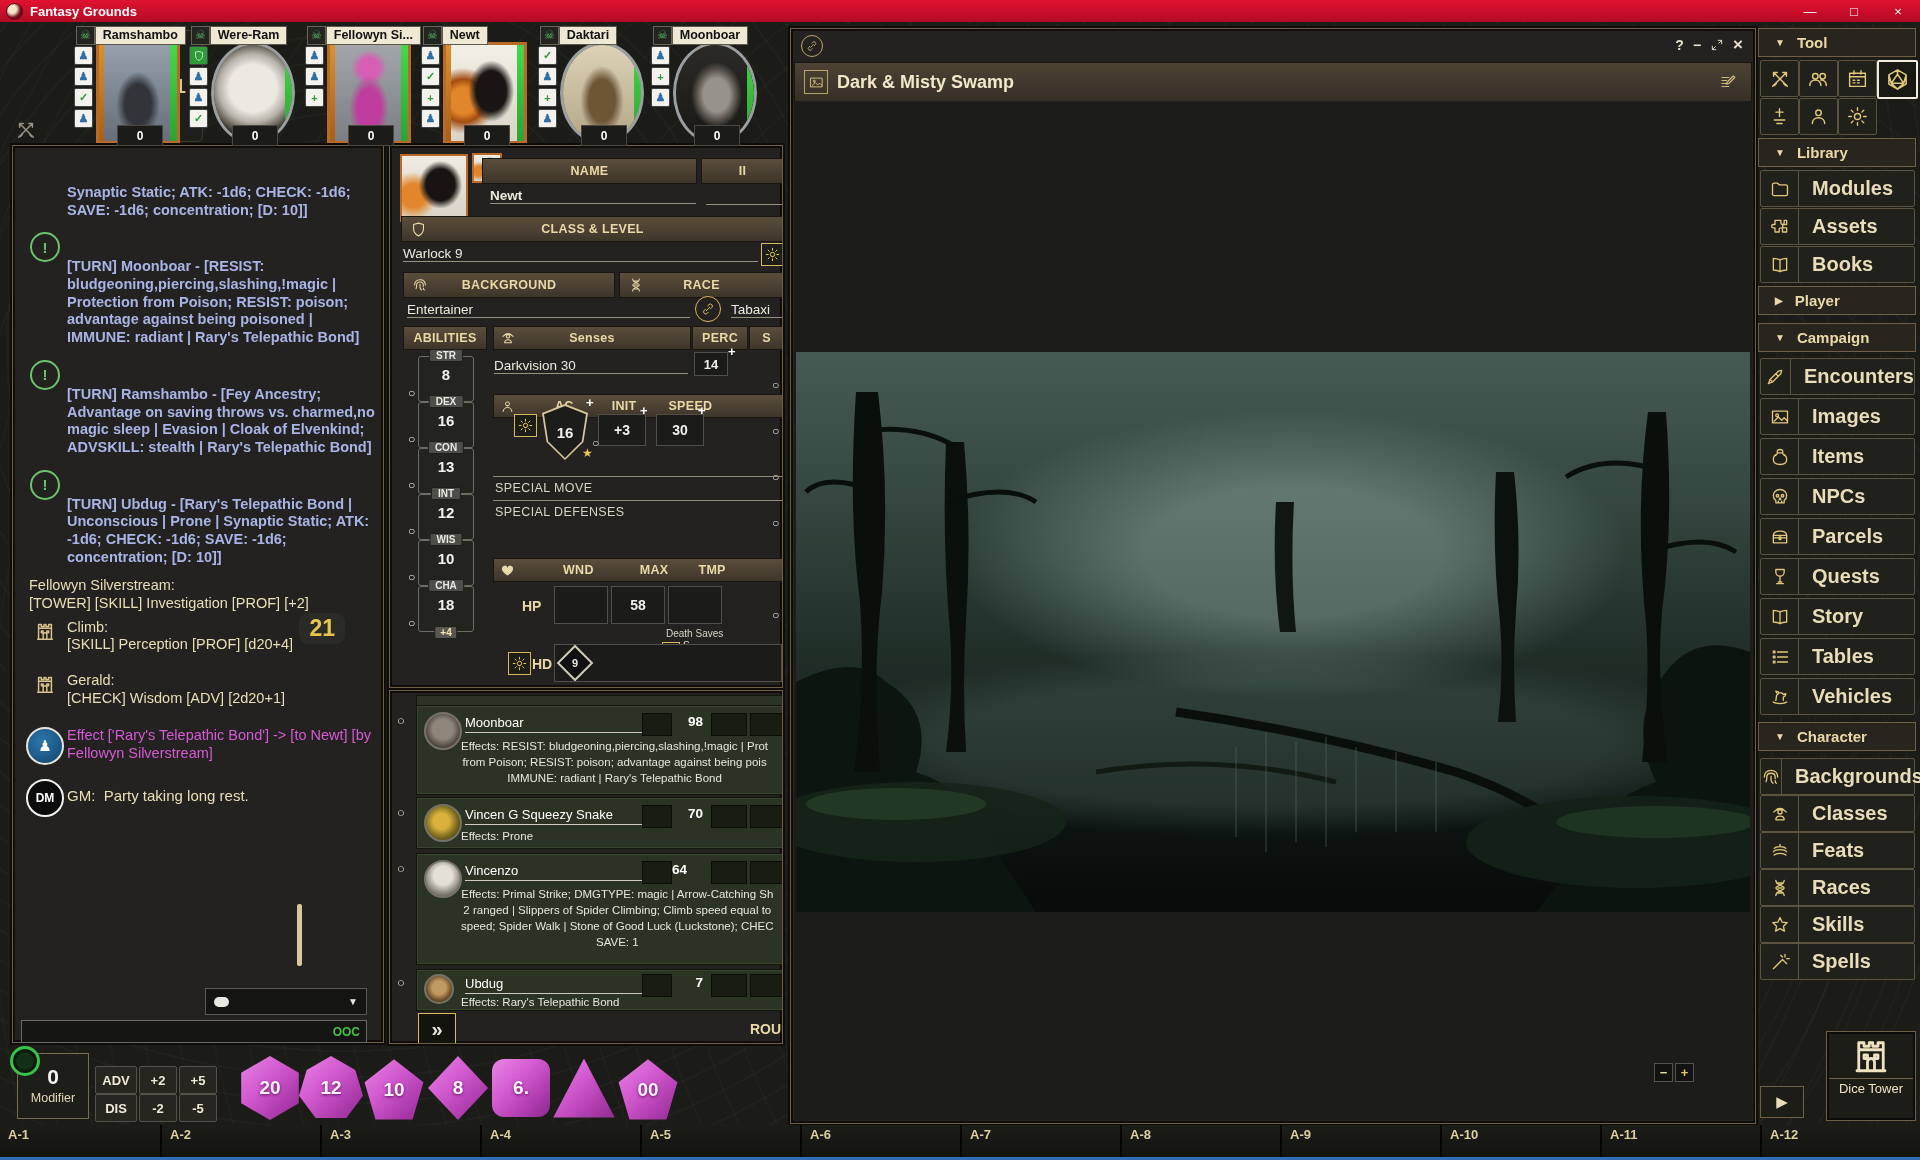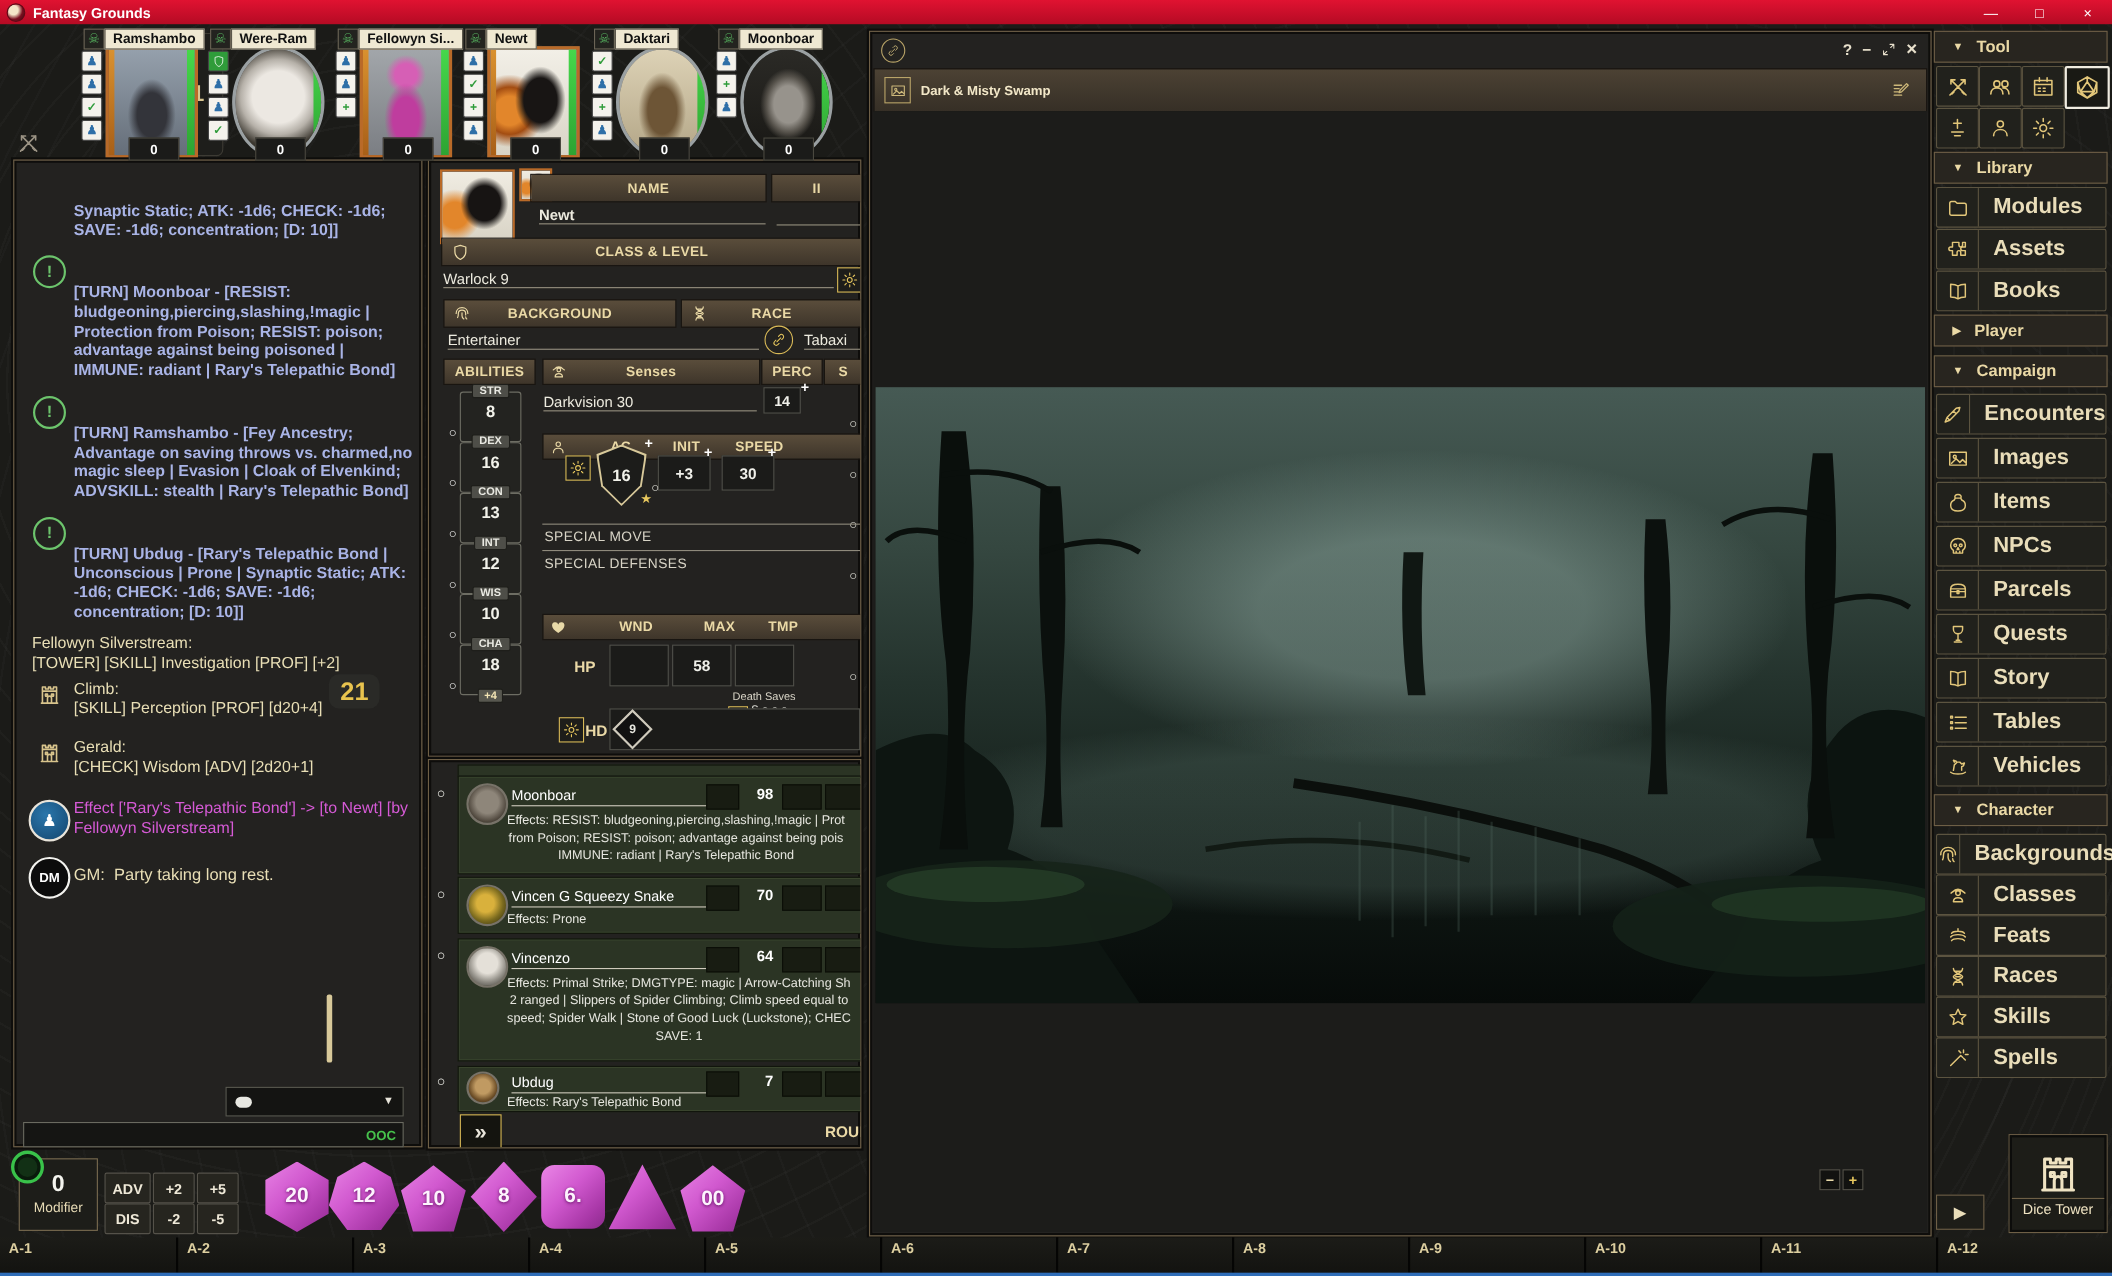--- a/index.html
+++ b/index.html
@@ -111,42 +111,42 @@
   .port-snake{background:radial-gradient(circle at 45% 45%,#d9b13c 0 30%,#7a6a1e 60%,#23200c 100%);}
   .port-vincenzo{background:radial-gradient(circle at 50% 40%,#e4e0d8 0 35%,#8d8a82 65%,#33312c 100%);}
   .port-ubdug{background:radial-gradient(circle at 50% 45%,#c09a62 0 35%,#6e4f28 65%,#241a0e 100%);}
   .advbtn{position:absolute;left:28px;top:322px;width:36px;height:31px;border:1px solid #d8b957;background:#14140f;
           color:#e8e4da;font-size:20px;font-weight:bold;display:flex;align-items:center;justify-content:center;}
   
   .iwtitle{position:absolute;left:0;top:0;right:0;height:32px;display:flex;align-items:center;}
   .iwctl{margin-left:auto;display:flex;gap:9px;padding-right:12px;color:#e8e0cc;font-weight:bold;font-size:14px;align-items:center;}
   .iwhdr{position:absolute;left:3px;top:33px;right:3px;height:38px;background:linear-gradient(#4c4234,#362f26);
          border:1px solid #191510;display:flex;align-items:center;}
-  .iwhdr .ttl{color:#f2e7c8;font-size:12px;font-weight:bold;margin-left:10px;}
+  .iwhdr .ttl{color:#f2e7c8;font-size:18px;font-weight:bold;margin-left:10px;}
   .canvas{position:absolute;left:3px;top:72px;right:3px;bottom:3px;background:#1c1c1a;}
   .swamp{position:absolute;left:2px;top:251px;width:954px;height:560px;overflow:hidden;
     background:
       radial-gradient(ellipse 52% 38% at 52% 36%, rgba(168,196,188,0.38) 0 30%, transparent 68%),
       radial-gradient(ellipse 70% 22% at 50% 70%, rgba(110,140,130,0.22) 0 50%, transparent 75%),
       linear-gradient(180deg,#465a54 0%,#354740 26%,#24332d 48%,#18231e 68%,#0c1310 86%,#070b09 100%);}
   .zoomctl{position:absolute;width:17px;height:17px;background:#121210;border:1px solid #55534a;color:#e8d9a8;
            font-size:13px;font-weight:bold;display:flex;align-items:center;justify-content:center;}
   
   .shdr{position:absolute;left:1758px;width:156px;height:27px;background:#28251f;border:1px solid #6e5f46;
         display:flex;align-items:center;color:#ead9a6;font-weight:bold;font-size:15px;}
   .shdr .ar{font-size:10px;margin:0 12px 0 16px;}
   .sbtn{position:absolute;left:1760px;width:153px;height:35px;background:#21211c;border:1px solid #5c5440;
         display:flex;align-items:center;border-radius:2px;}
   .sbtn .icb{width:37px;align-self:stretch;border-right:1px solid #5c5440;display:flex;align-items:center;justify-content:center;}
   .sbtn .lb{padding-left:13px;color:#e9ddb9;font-weight:bold;font-size:20px;}
   .tbtn{position:absolute;width:37px;height:35px;background:#21211c;border:1px solid #5c5440;border-radius:2px;
         display:flex;align-items:center;justify-content:center;}
   .tbtn.active{border:2px solid #f0ece0;background:#191914;}
   .dtower{position: absolute;left:1827px;top:1032px;width:84px;height:84px;background:#1d1d18;border:2px solid #0c0c0a;
-          box-shadow:0 0 0 1px #6e5f46;display:flex;flex-direction:column;align-items:center;justify-content:center;}
+          box-shadow:0 0 0 1px #6e5f46;display:flex;flex-direction:column;align-items:center;}
   .dtower .lb{color:#efe3c2;font-size:13px;margin-top:2px;border-top:1px solid #6e5f46;width:100%;text-align:center;padding-top:2px;}
   .playbtn{position:absolute;left:1760px;top:1086px;width:42px;height:30px;background:#1d1d18;border:1px solid #6e5f46;
            color:#e9ddb9;font-size:15px;display:flex;align-items:center;justify-content:center;}
   
   .modbox{position:absolute;left:17px;top:1053px;width:70px;height:64px;background:#1d1d19;border:1px solid #7a6c50;
           display:flex;flex-direction:column;align-items:center;justify-content:center;}
   .modbox .v{color:#f4f4ee;font-size:21px;font-weight:bold;line-height:20px;}
   .modbox .l{color:#e5d9b4;font-size:12.5px;margin-top:4px;}
   .modicon{position:absolute;left:10px;top:1046px;width:24px;height:24px;border-radius:50%;border:3px solid #39c24a;
            background:#123015;box-shadow:inset 0 0 0 3px #0a1a0c;}
@@ -678,21 +678,21 @@
       <span class="tbox" style="left:294px;width:34px"></span>
       <span class="tbox" style="left:333px;width:34px"></span>
       <span class="teff" style="top:30px"><span>Effects: Prone</span></span>
     </div>
 
     <span class="tcirc" style="top:170px">○</span>
     <div class="trow" style="top:162px;height:110px">
       <span class="tport port-vincenzo"></span>
       <span class="tname">Vincenzo</span>
       <span class="tbox" style="left:225px;width:28px"></span>
-      <span class="thp" style="left:258px">64</span>
+      <span class="thp" style="left:242px">64</span>
       <span class="tbox" style="left:294px;width:34px"></span>
       <span class="tbox" style="left:333px;width:34px"></span>
       <span class="teff" style="top:32px">
         <span style="display:block">Effects: Primal Strike; DMGTYPE: magic | Arrow-Catching Sh</span>
         <span style="display:block">2 ranged | Slippers of Spider Climbing; Climb speed equal to</span>
         <span style="display:block">speed; Spider Walk | Stone of Good Luck (Luckstone); CHEC</span>
         <span style="display:block">SAVE: 1</span>
       </span>
     </div>
 

